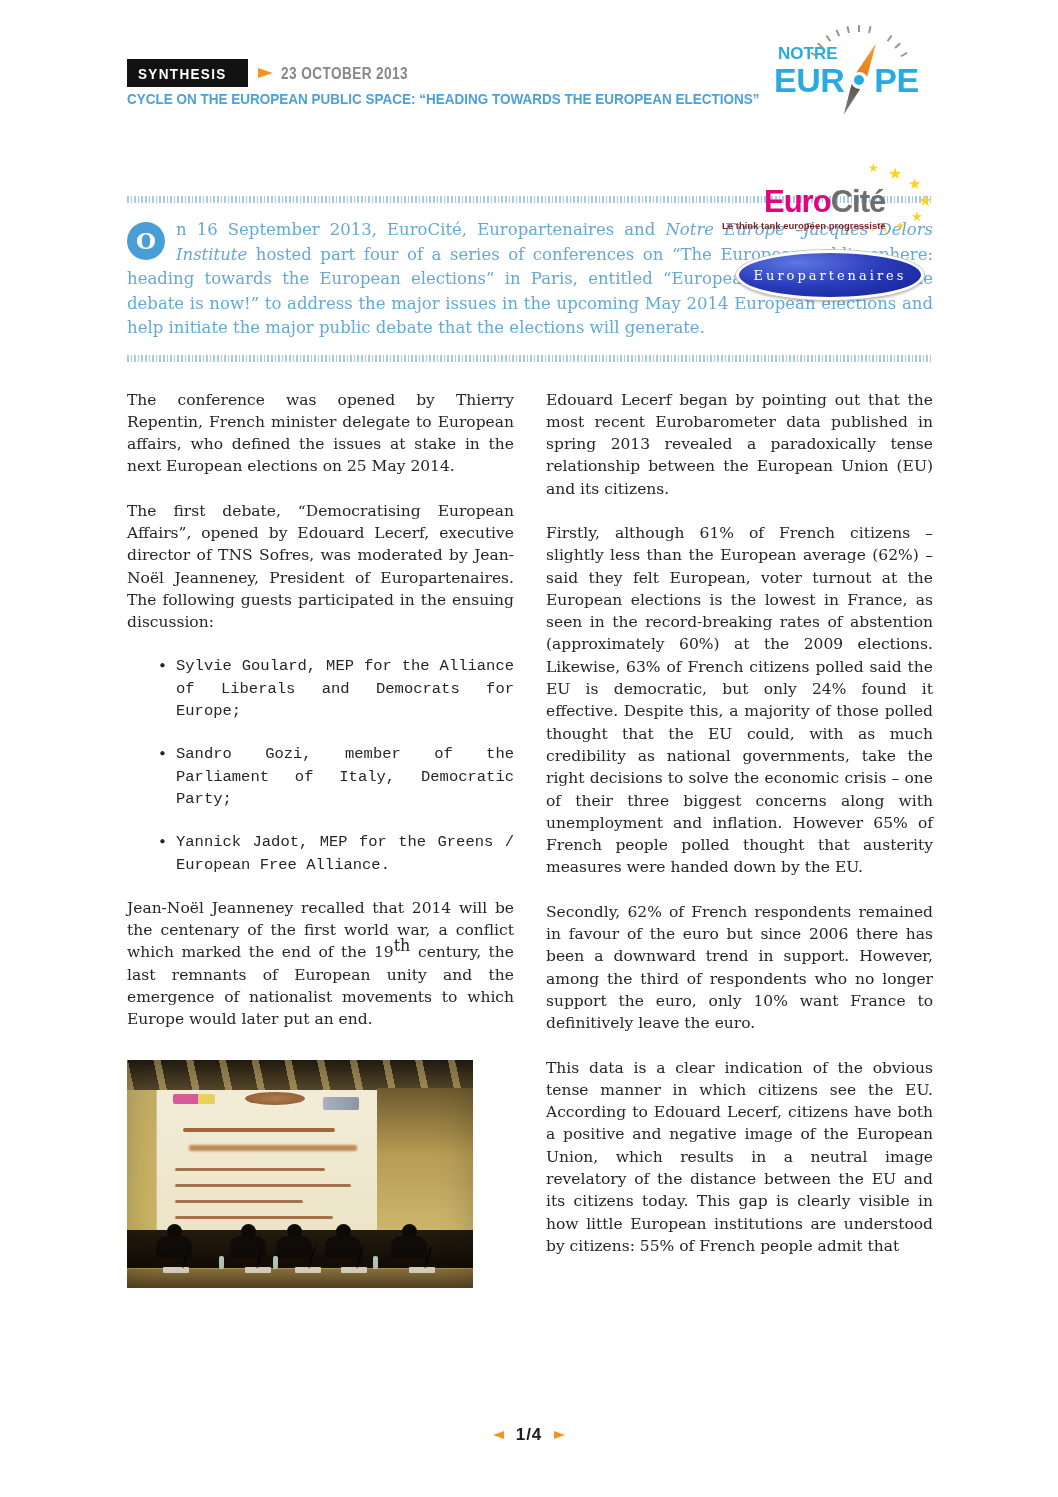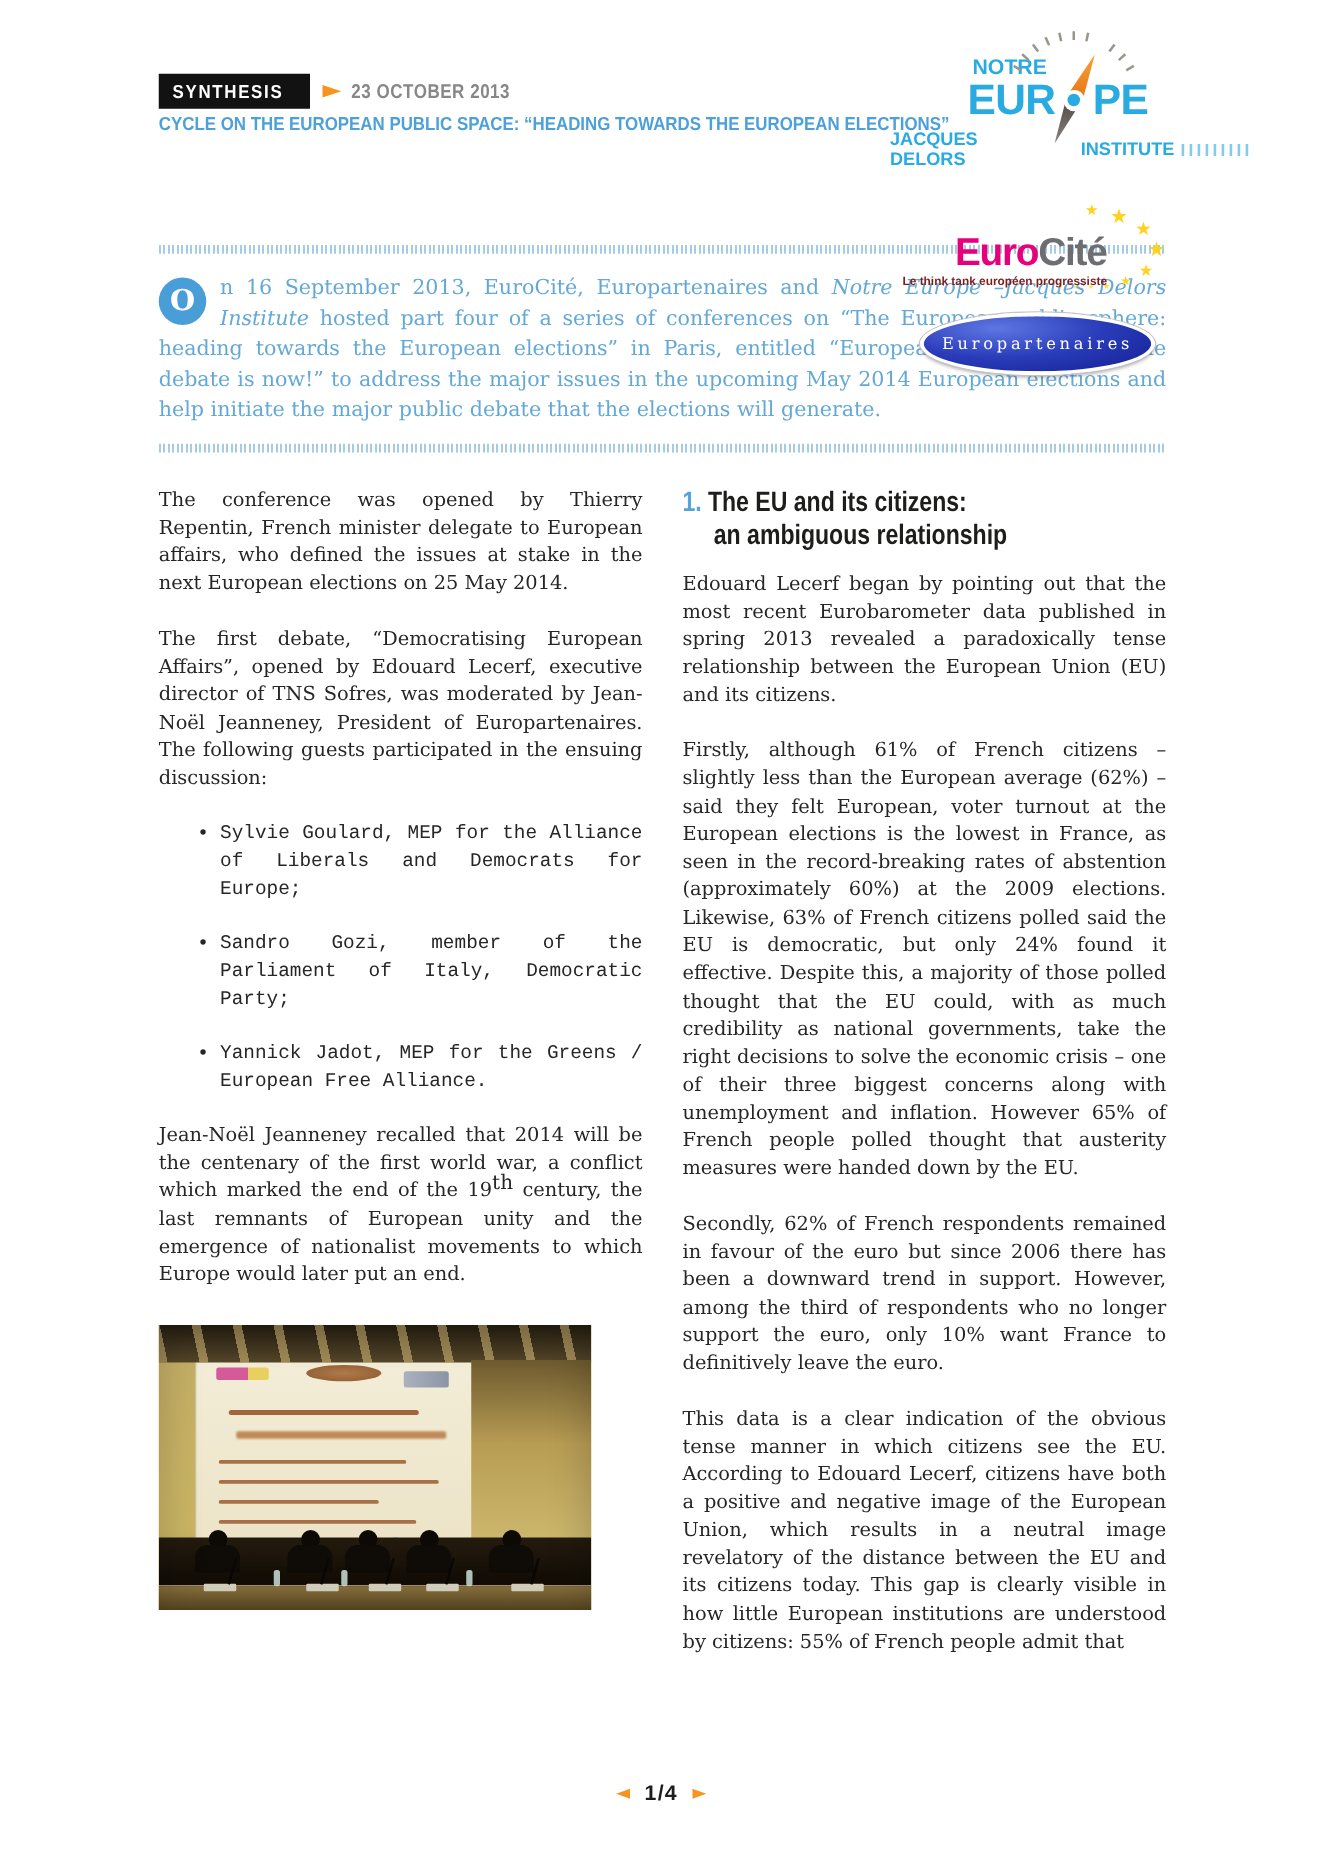--- a/index.html
+++ b/index.html
@@ -178,26 +178,20 @@
         <i class="ne-tick" style="--r:36deg"></i>
         <i class="ne-tick" style="--r:48deg"></i>
         <i class="ne-tick" style="--r:60deg"></i>
         <i class="ne-needle-g"></i>
         <i class="ne-needle-o"></i>
         <i class="ne-ring"></i>
         <i class="ne-dot"></i>
       </span>
       <span>PE</span>
     </div>
-    <div class="ne-row3">
-      <span>JACQUES DELORS</span>
-      <span class="gap"></span>
-      <span>INSTITUTE</span>
-      <span class="ne-bars">IIIIIIIII</span>
-    </div>
   </div>
 
   <div class="ec-logo">
     <span class="ec-star" style="left:146px; top:-4px; font-size:12px;">★</span>
     <span class="ec-star" style="left:166px; top:0px;  font-size:16px;">★</span>
     <span class="ec-star" style="left:186px; top:10px; font-size:15px;">★</span>
     <span class="ec-star" style="left:196px; top:27px; font-size:16px;">★</span>
     <span class="ec-star" style="left:189px; top:44px; font-size:13px;">★</span>
     <span class="ec-star" style="left:174px; top:55px; font-size:10px;">★</span>
     <span class="ec-star" style="left:160px; top:60px; font-size:7px; opacity:.8;">★</span>
@@ -298,24 +292,20 @@
           <i class="ph-mic" style="left:184px;"></i>
           <i class="ph-mic" style="left:232px;"></i>
           <i class="ph-mic" style="left:300px;"></i>
           <i class="ph-bottle" style="left:92px;"></i>
           <i class="ph-bottle" style="left:146px;"></i>
           <i class="ph-bottle" style="left:246px;"></i>
         </div>
       </div>
 
       <div class="col col-right">
-        <h2 class="h2-wrap">
-          <span class="h-line cond sx82"><span class="h-num">1.</span><span>The EU and its citizens:</span></span>
-          <span class="h-line2-row" style="display:block;"><span class="h-line cond sx82">an ambiguous relationship</span></span>
-        </h2>
         <p>Edouard Lecerf began by pointing out that the most recent Eurobarometer data published in spring 2013 revealed a paradoxically tense relationship between the European Union (EU) and its citizens.</p>
         <p>Firstly, although 61% of French citizens – slightly less than the European average (62%) – said they felt European, voter turnout at the European elections is the lowest in France, as seen in the record-breaking rates of abstention (approximately 60%) at the 2009 elections. Likewise, 63% of French citizens polled said the EU is democratic, but only 24% found it effective. Despite this, a majority of those polled thought that the EU could, with as much credibility as national governments, take the right decisions to solve the economic crisis – one of their three biggest concerns along with unemployment and inflation. However 65% of French people polled thought that austerity measures were handed down by the EU.</p>
         <p>Secondly, 62% of French respondents remained in favour of the euro but since 2006 there has been a downward trend in support. However, among the third of respondents who no longer support the euro, only 10% want France to definitively leave the euro.</p>
         <p>This data is a clear indication of the obvious tense manner in which citizens see the EU. According to Edouard Lecerf, citizens have both a positive and negative image of the European Union, which results in a neutral image revelatory of the distance between the EU and its citizens today. This gap is clearly visible in how little European institutions are understood by citizens: 55% of French people admit that</p>
       </div>
 
     </div>
   </div>
 
   <div class="pager">

